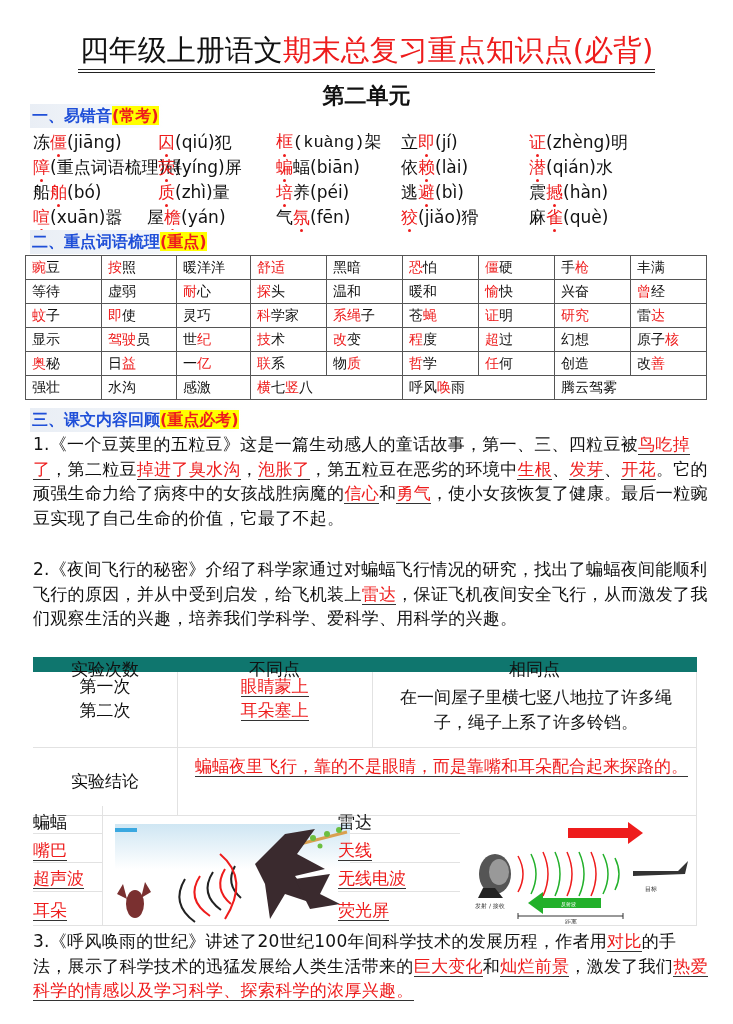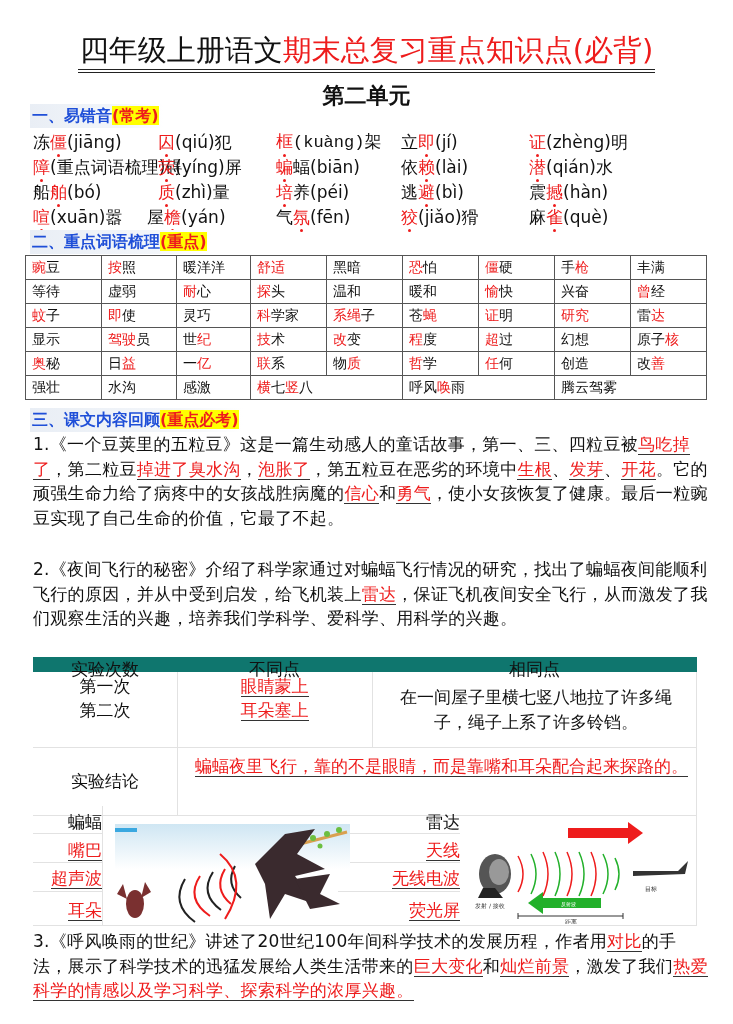--- a/index.html
+++ b/index.html
@@ -24,21 +24,21 @@
   .exp{position:absolute;left:33px;top:657px;width:664px;}
   .exp-head{height:15px;background:#0f766e;font-size:17px;line-height:25px;position:relative;}
   .exp-head span{position:absolute;top:0;text-align:center;}
   .exp-body{position:relative;height:144px;font-size:17px;}
   .exp-body .row{position:absolute;left:0;height:24px;line-height:24px;}
   .exp-body .c1{position:absolute;left:0;width:144px;text-align:center;}
   .exp-body .c2{position:absolute;left:144px;width:195px;text-align:center;}
   .hline{position:absolute;height:1px;background:#e2e2e2;}
   .vline{position:absolute;width:1px;background:#e2e2e2;}
   .bat-area{position:absolute;left:33px;top:806px;width:664px;height:120px;}
-  .lbl{position:absolute;text-align:right;font-size:17px;line-height:24px;}
+  .lbl{position:absolute;text-align:left;font-size:17px;line-height:24px;}
 </style>
 </head>
 <body>
 
 <div class="abs title">
   <span class="title-inner">
     <span>四年级上册语文</span><span class="red">期末总复习重点知识点(必背)</span>
   </span>
 </div>
 <div class="abs unit">第二单元</div>

